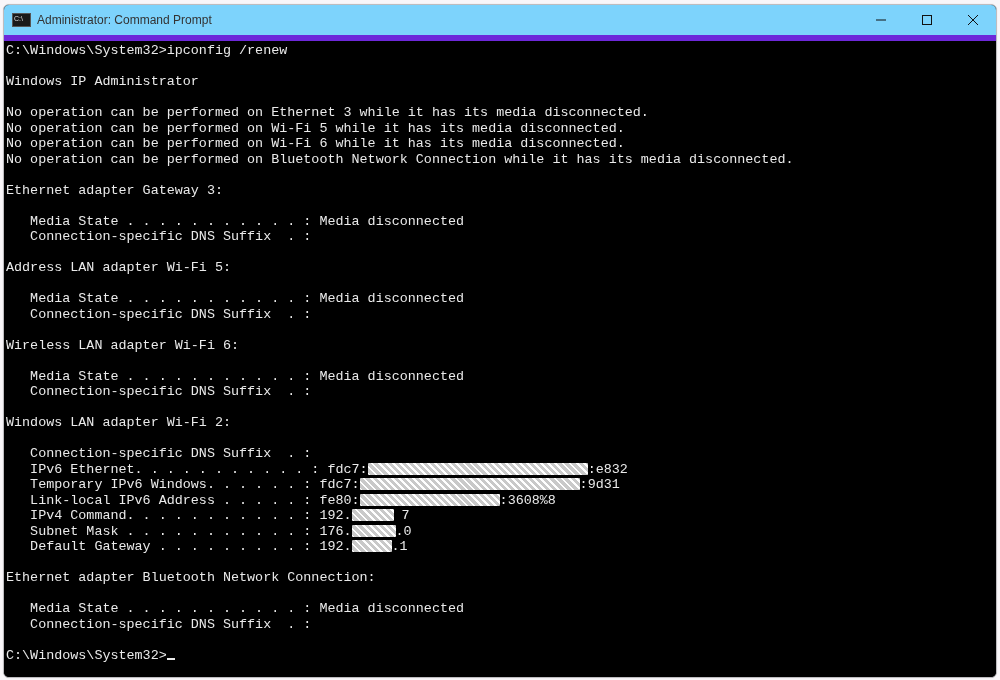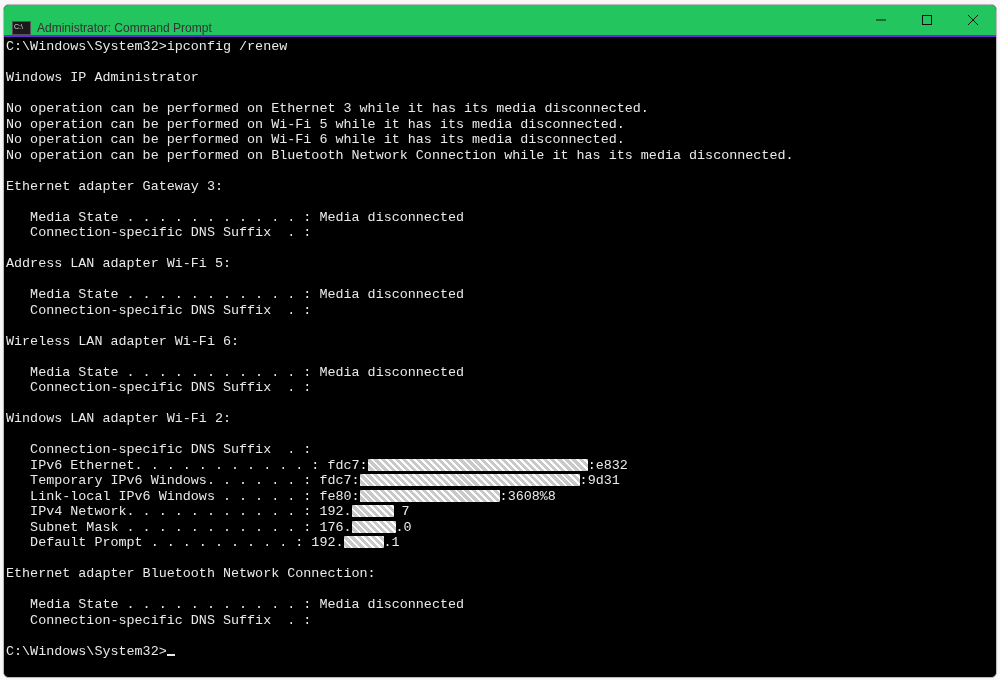--- a/index.html
+++ b/index.html
@@ -3,23 +3,23 @@
 <meta charset="utf-8">
 <style>
   html,body{margin:0;padding:0;background:#f9f6f9;height:100%;}
   .window{
     width:992px;height:672px;margin:4px auto 0 auto;
     border:1px solid #bdbcbf;border-radius:6px;overflow:hidden;
     background:#000;display:flex;flex-direction:column;box-shadow:0 0 0 1px rgba(0,0,0,.02);
     font-family:Consolas, 'Courier New', monospace;
   }
   .titlebar{
-    height:30px;flex:0 0 30px;background:#22c55e;display:flex;align-items:flex-end;
+    height:30px;flex:0 0 30px;background:#7dd3fc;display:flex;align-items:center;
     font-family:'Segoe UI',Tahoma,sans-serif;font-size:12px;color:#333;
-    border-bottom:2px solid #6d28d9;
+    border-bottom:6px solid #6d28d9;
   }
   .titlebar .app-icon{
     width:16px;height:12px;margin:0 6px 0 8px;background:#1a1a1a;border:1px solid #555;
     position:relative;font-size:7px;color:#ddd;line-height:10px;text-align:left;
     padding-left:1px;letter-spacing:0;
   }
   .titlebar .title{flex:0 0 auto;}
   .titlebar .spacer{flex:1 1 auto;}
   .win-btn{
     width:46px;height:30px;display:flex;align-items:center;justify-content:center;
@@ -93,24 +93,24 @@
 <span>Wireless LAN adapter Wi-Fi 6:</span>
 
 <span>   Media State . . . . . . . . . . . : </span><span>Media disconnected</span>
 <span>   Connection-specific DNS Suffix  . :</span>
 
 <span>Windows LAN adapter Wi-Fi 2:</span>
 
 <span>   Connection-specific DNS Suffix  . :</span>
 <span>   IPv6 Ethernet. . . . . . . . . . . : </span><span>fdc7:</span><span class="blk" style="width:220px"></span><span>:e832</span>
 <span>   Temporary IPv6 Windows. . . . . . : </span><span>fdc7:</span><span class="blk" style="width:220px"></span><span>:9d31</span>
-<span>   Link-local IPv6 Windows . . . . . : </span><span>fe80:</span><span class="blk" style="width:140px"></span><span>:3608%8</span>
-<span>   IPv4 Network. . . . . . . . . . . : </span><span>192.</span><span class="blk" style="width:42px"></span><span> 7</span>
+<span>   Link-local IPv6 Address . . . . . : </span><span>fe80:</span><span class="blk" style="width:140px"></span><span>:3608%8</span>
+<span>   IPv4 Command. . . . . . . . . . . : </span><span>192.</span><span class="blk" style="width:42px"></span><span> 7</span>
 <span>   Subnet Mask . . . . . . . . . . . : </span><span>176.</span><span class="blk" style="width:44px"></span><span>.0</span>
-<span>   Default Prompt . . . . . . . . . : </span><span>192.</span><span class="blk" style="width:40px"></span><span>.1</span>
+<span>   Default Gateway . . . . . . . . . : </span><span>192.</span><span class="blk" style="width:40px"></span><span>.1</span>
 
 <span>Ethernet adapter Bluetooth Network Connection:</span>
 
 <span>   Media State . . . . . . . . . . . : </span><span>Media disconnected</span>
 <span>   Connection-specific DNS Suffix  . :</span>
 
 <span>C:\Windows\System32&gt;</span><span class="cursor"></span></div>
 </div>
 
 </body></html>

